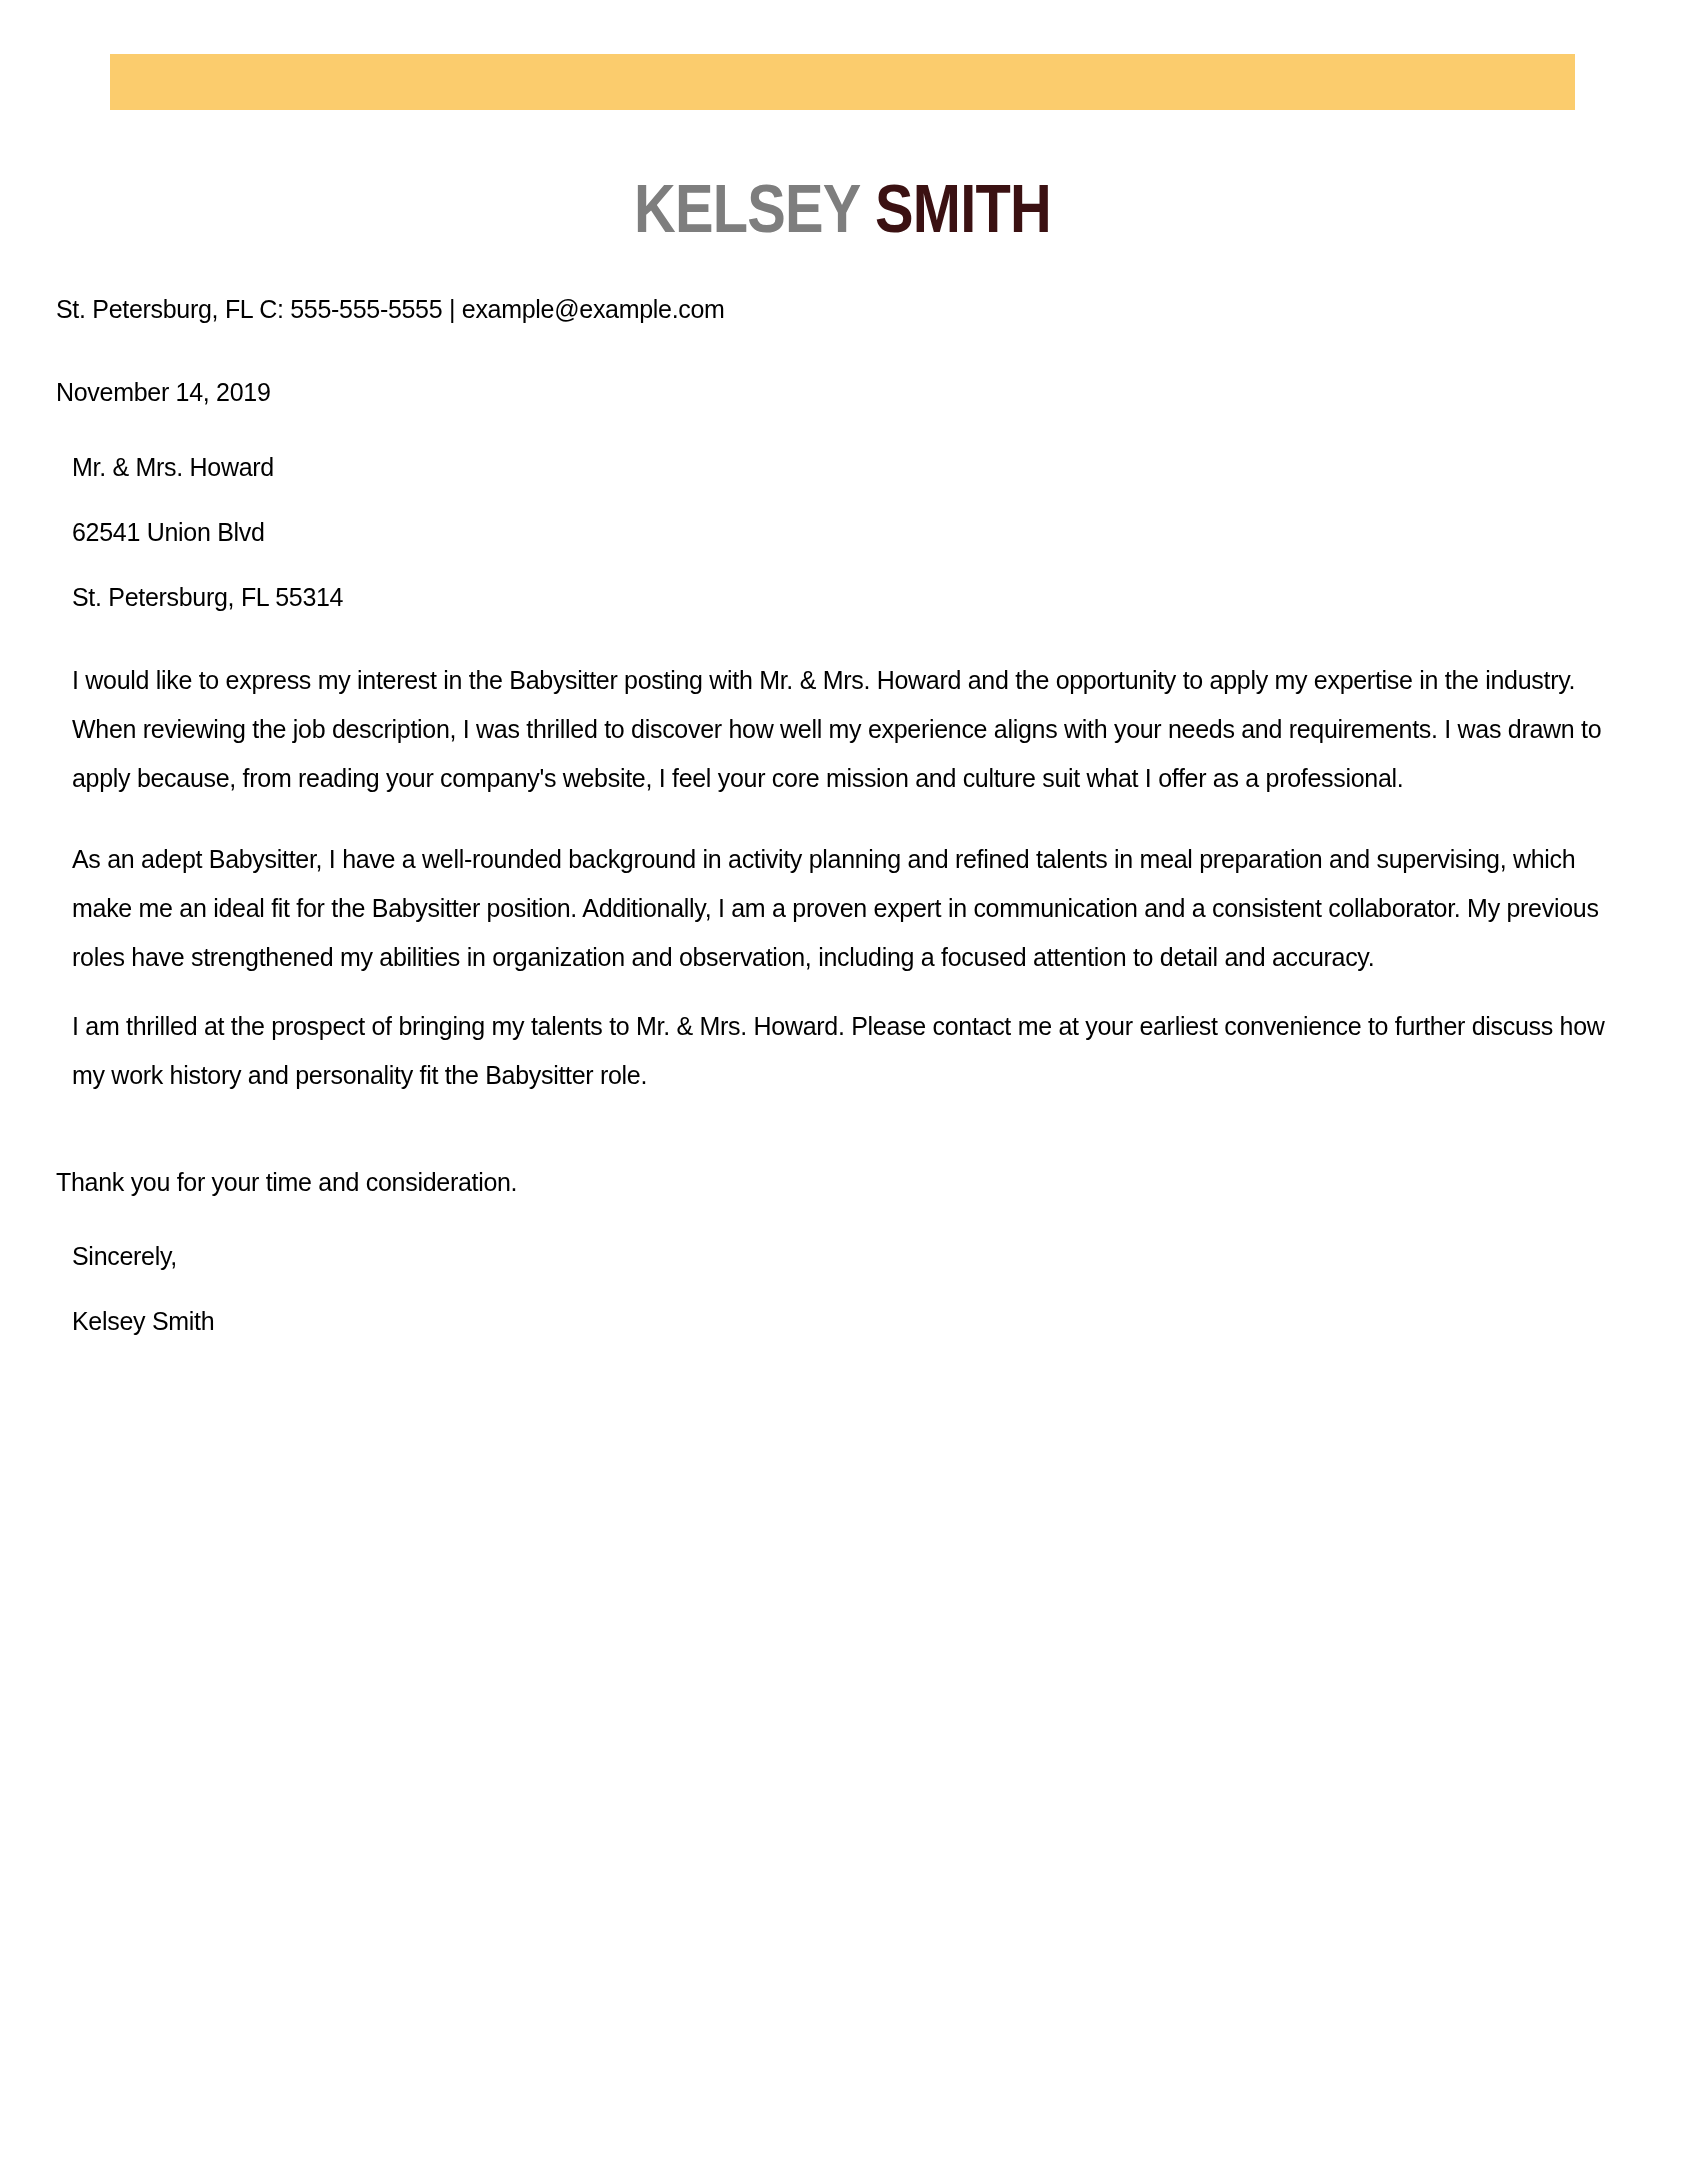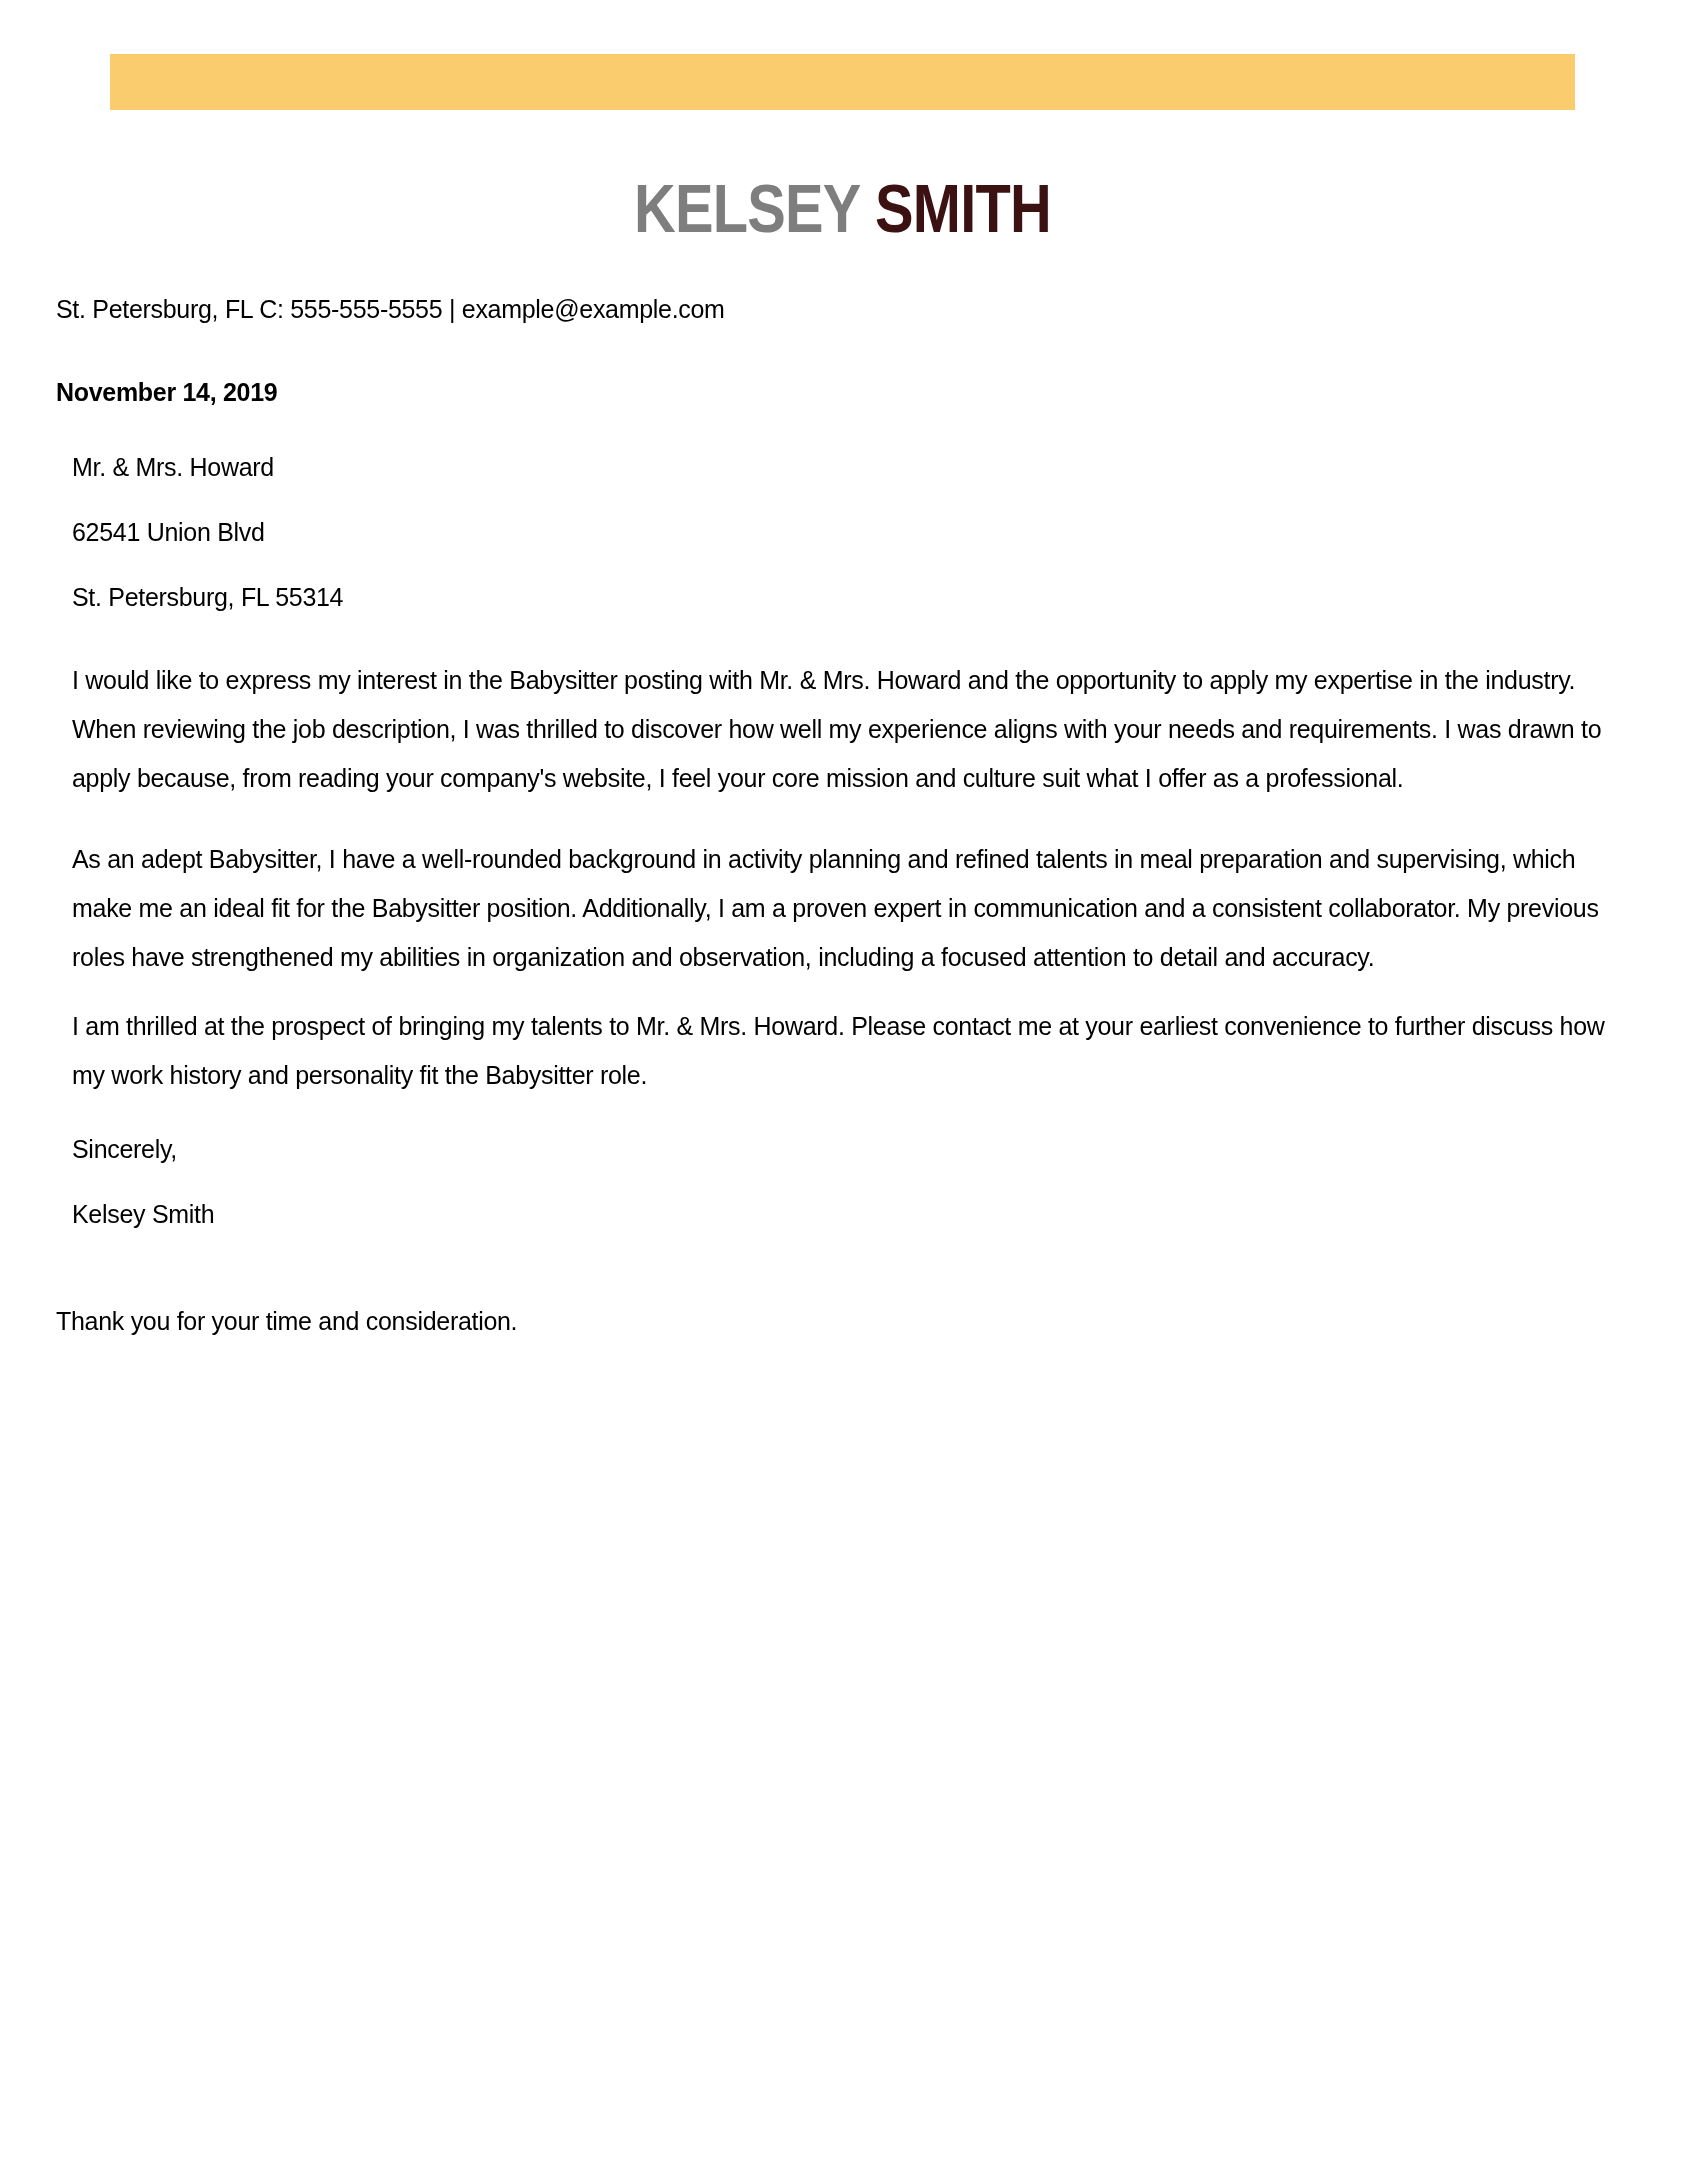--- a/index.html
+++ b/index.html
@@ -46,21 +46,21 @@
     text-align: left;
     font-size: 25px;
     line-height: 49px;
     letter-spacing: -0.3px;
   }
   .body-text {
     font-size: 25px;
     line-height: 49px;
     letter-spacing: -0.3px;
   }
-  .date-line      { margin-top: 34px; font-weight: bold; }
+  .date-line      { margin-top: 34px; }
   .recipient      { margin-top: 25.6px; }
   .salutation     { margin-top: 24px; }
   .para-1         { margin-top: 34px; }
   .para-2         { margin-top: 32px; }
   .para-3         { margin-top: 20.4px; }
   .thanks-line    { margin-top: 58px; }
   .closing-block  { margin-top: 25px; }
   p { margin: 16px; }
 </style>
 </head>
@@ -86,22 +86,22 @@
       <p>St. Petersburg, FL 55314</p>
     </div>
 
 
     <p class="body-text para-1">I would like to express my interest in the Babysitter posting with Mr. &amp; Mrs. Howard and the opportunity to apply my expertise in the industry. When reviewing the job description, I was thrilled to discover how well my experience aligns with your needs and requirements. I was drawn to apply because, from reading your company's website, I feel your core mission and culture suit what I offer as a professional.</p>
 
     <p class="body-text para-2">As an adept Babysitter, I have a well-rounded background in activity planning and refined talents in meal preparation and supervising, which make me an ideal fit for the Babysitter position. Additionally, I am a proven expert in communication and a consistent collaborator. My previous roles have strengthened my abilities in organization and observation, including a focused attention to detail and accuracy.</p>
 
     <p class="body-text para-3">I am thrilled at the prospect of bringing my talents to Mr. &amp; Mrs. Howard. Please contact me at your earliest convenience to further discuss how my work history and personality fit the Babysitter role.</p>
 
+    <div class="body-text thanks-line">Thank you for your time and consideration.</div>
+
     <div class="body-text closing-block">
       <p>Sincerely,</p>
       <p>Kelsey Smith</p>
     </div>
-
-    <div class="body-text thanks-line">Thank you for your time and consideration.</div>
 
   </div>
 </div>
 
 
 </body></html>

